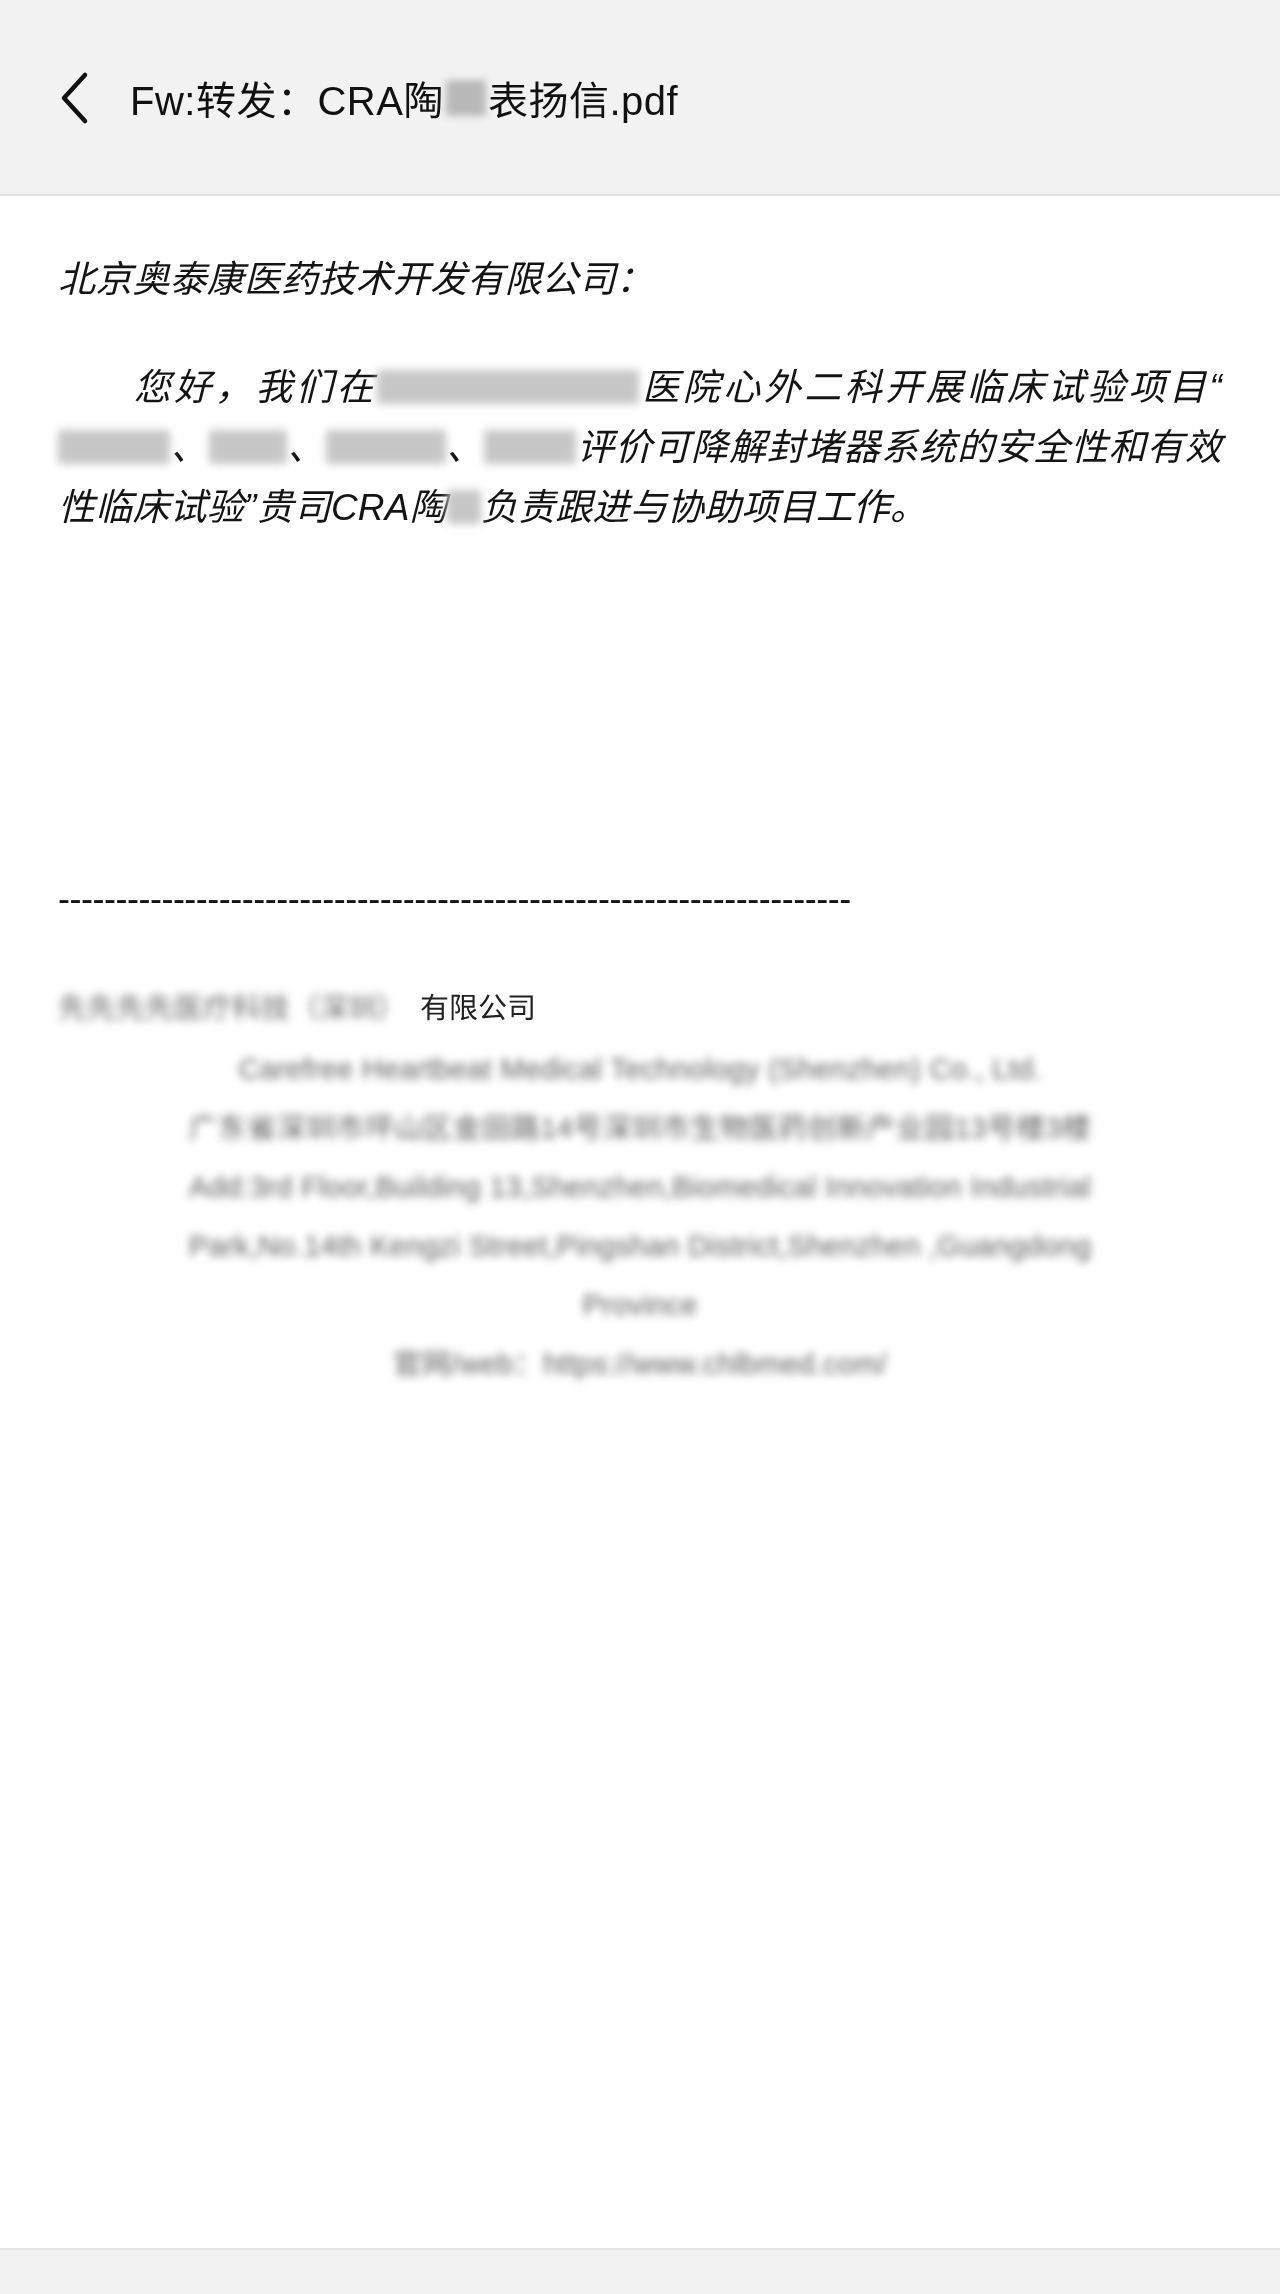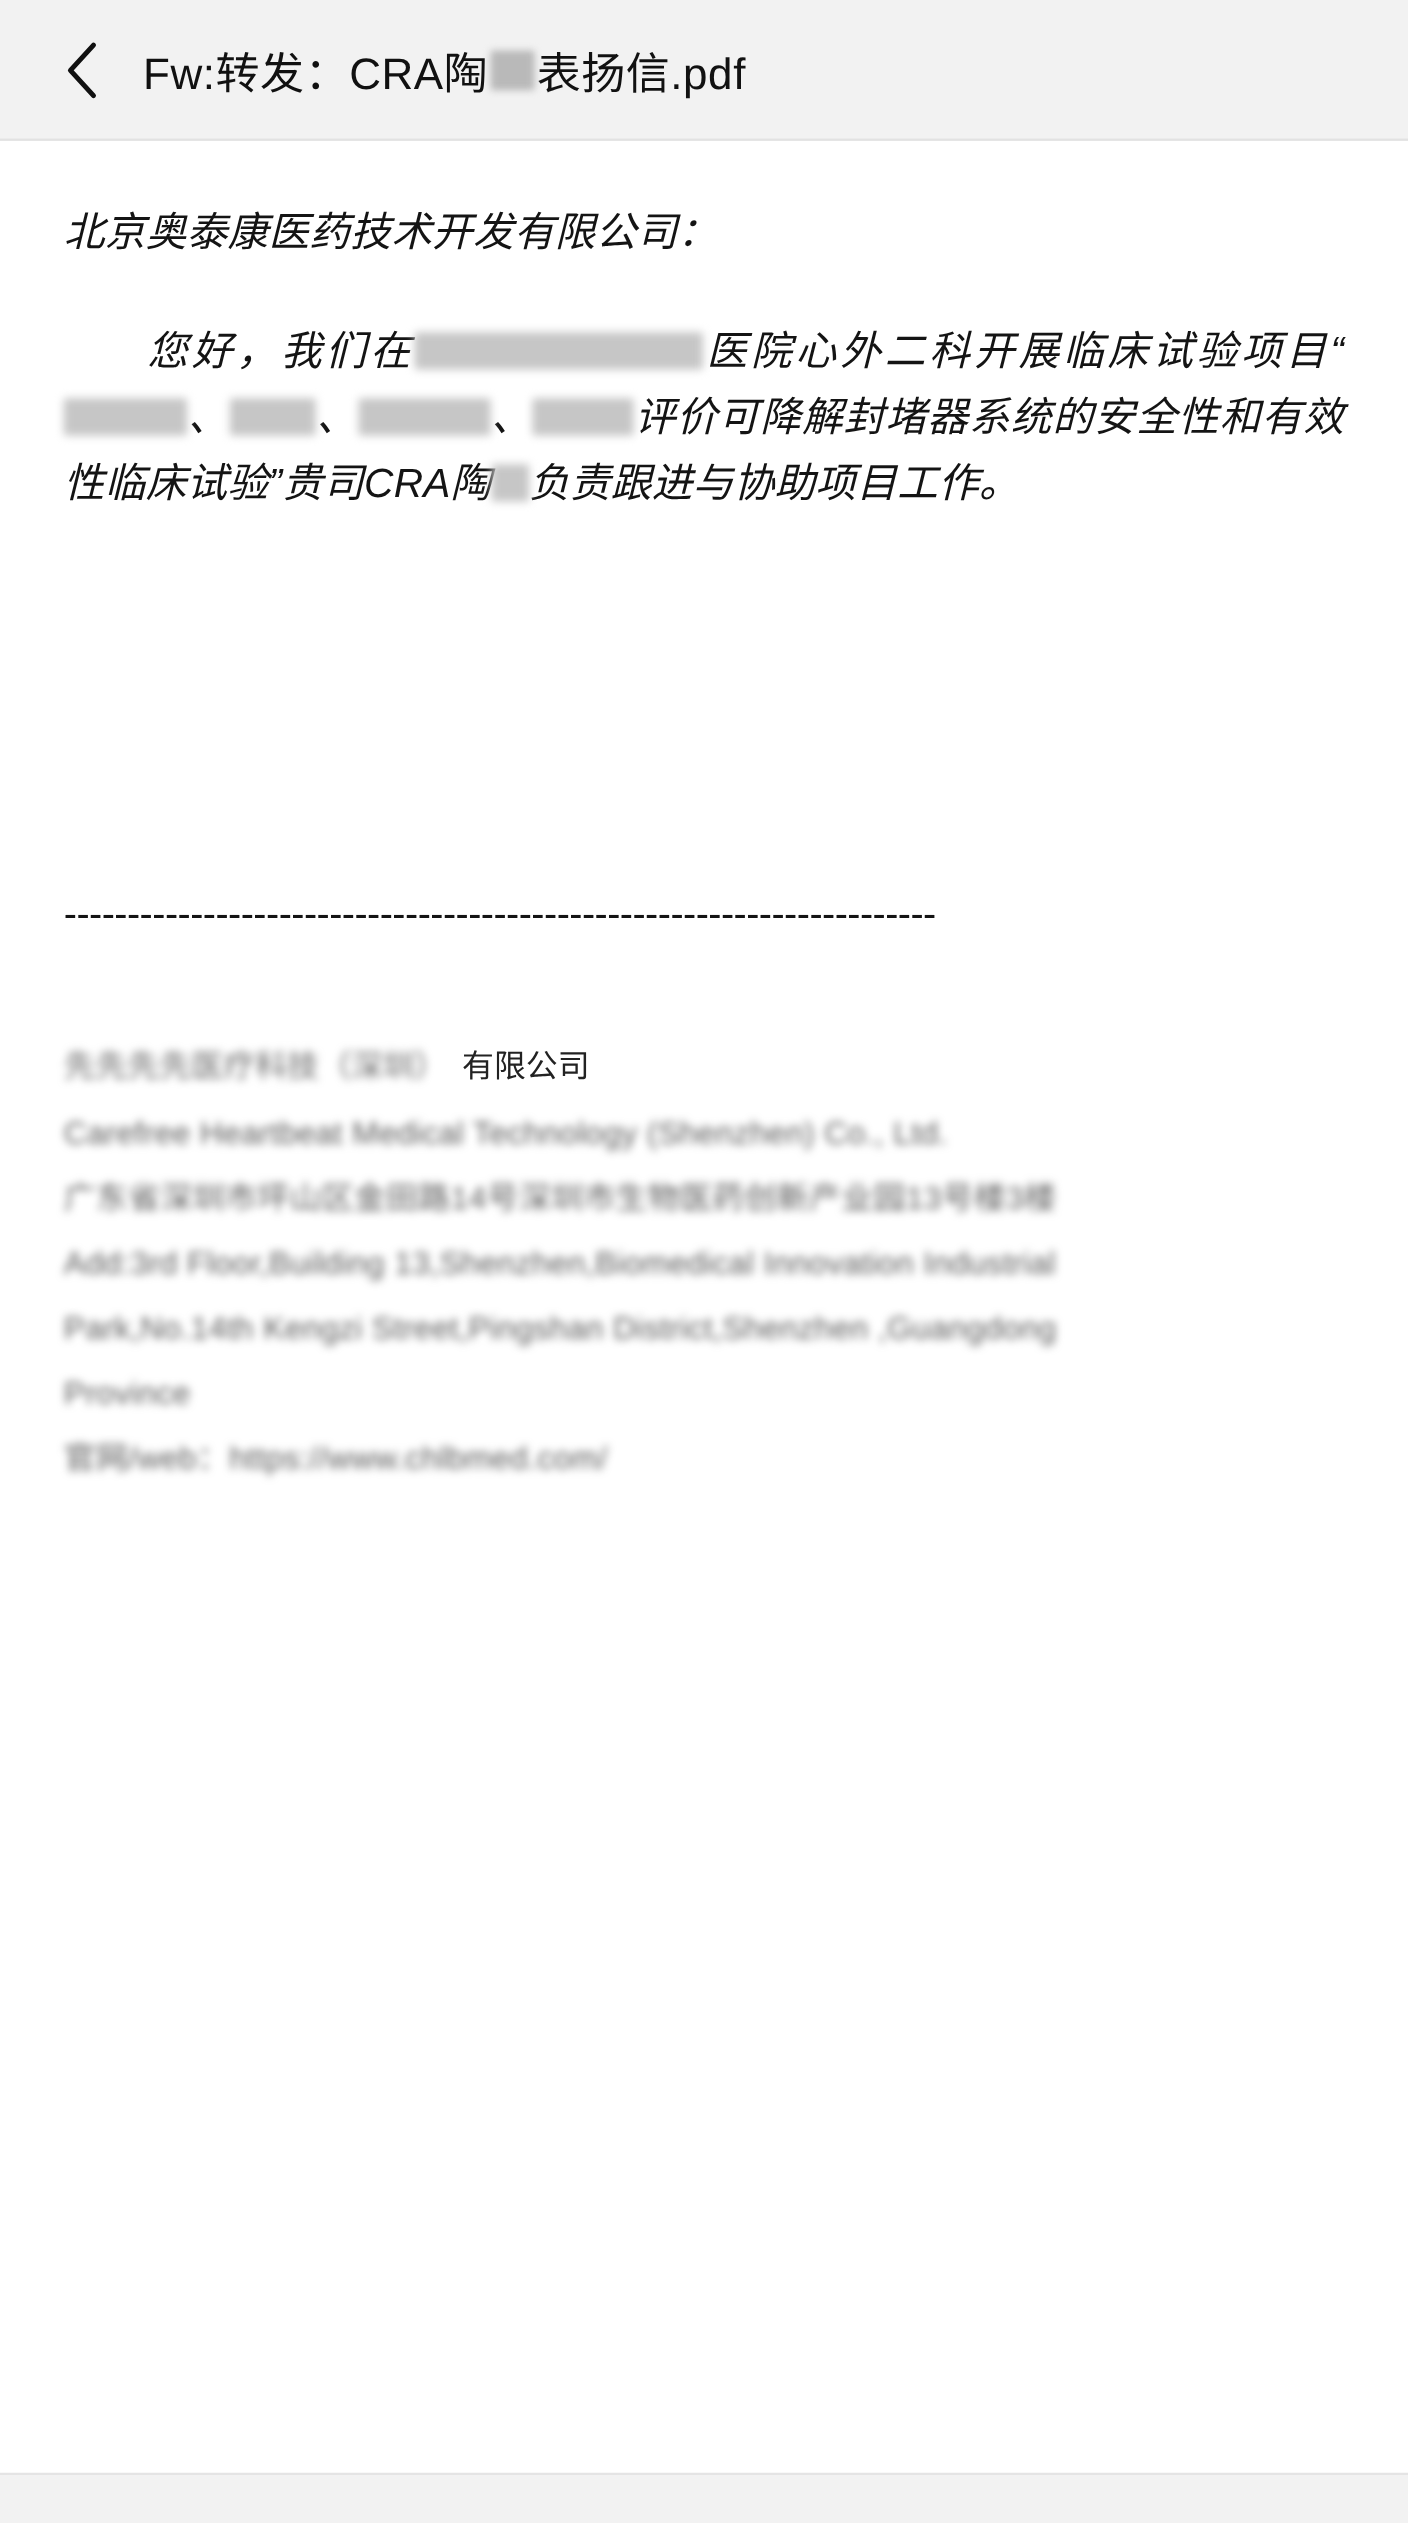--- a/index.html
+++ b/index.html
@@ -11,21 +11,21 @@
     width: 1280px;
     height: 2294px;
     font-family: "Liberation Sans", "DejaVu Sans", sans-serif;
     color: #1a1a1a;
     overflow: hidden;
     position: relative;
   }
 
   
   .topbar {
-    height: 128px;
+    height: 196px;
     background: #f2f2f2;
     display: flex;
     align-items: center;
     padding: 0 0 0 46px;
     box-sizing: border-box;
     position: relative;
   }
   .back-btn {
     width: 58px;
     height: 58px;
@@ -105,21 +105,21 @@
 
   .divider-line {
     font-size: 36px;
     color: #141414;
     line-height: 1.4;
     word-break: break-all;
     margin: 0 0 12px 0;
     letter-spacing: -0.5px;
   }
 
-  .sig-block { margin-top: 92px; }
+  .sig-block { margin-top: 62px; text-align: center; }
   .sig-line {
     font-size: 29px;
     line-height: 1.52;
     color: #4a4a4a;
     display: flex;
     align-items: center;
     flex-wrap: wrap;
     margin-bottom: 16px;
   }
   .sig-blur {

